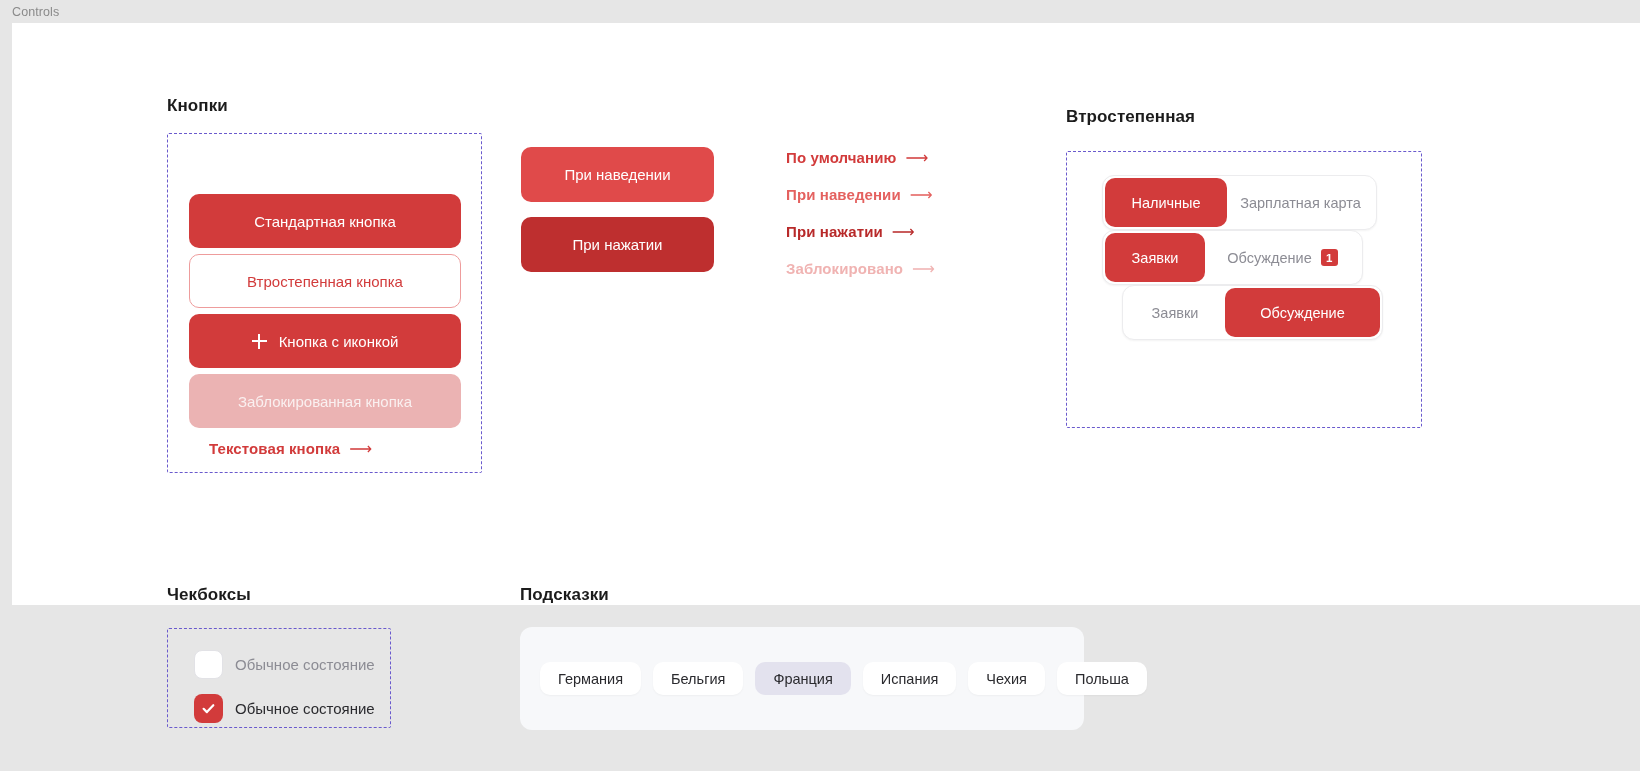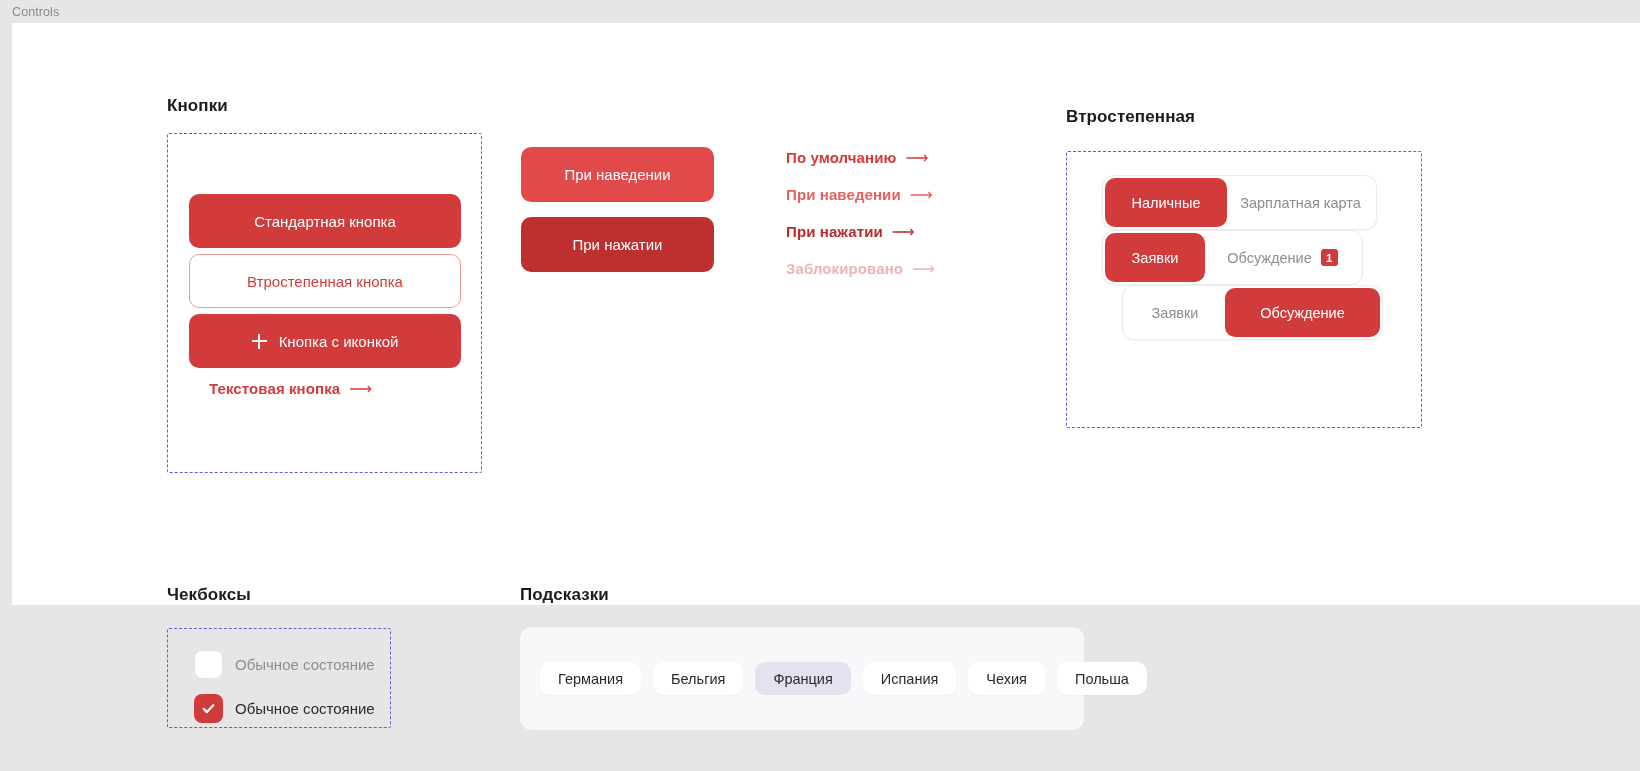--- a/index.html
+++ b/index.html
@@ -221,20 +221,23 @@
 
     <button class="btn btn-secondary btn-col-main">
       <span>Втростепенная кнопка</span>
     </button>
 
     <button class="btn btn-primary btn-col-main">
       <span class="plus-icon"></span>
       <span>Кнопка с иконкой</span>
     </button>
 
+    <button class="btn btn-disabled btn-col-main">
+      <span>Заблокированная кнопка</span>
+    </button>
 
     <button class="textbtn tl-default" style="margin-top:6px; margin-left:20px;">
       <span>Текстовая кнопка</span>
       <span class="arrow">⟶</span>
     </button>
   </div>
 
   <div style="position:absolute; left:509px; top:124px; display:flex; flex-direction:column; gap:15px;">
     <button class="btn btn-hover btn-col-mid">
       <span>При наведении</span>

